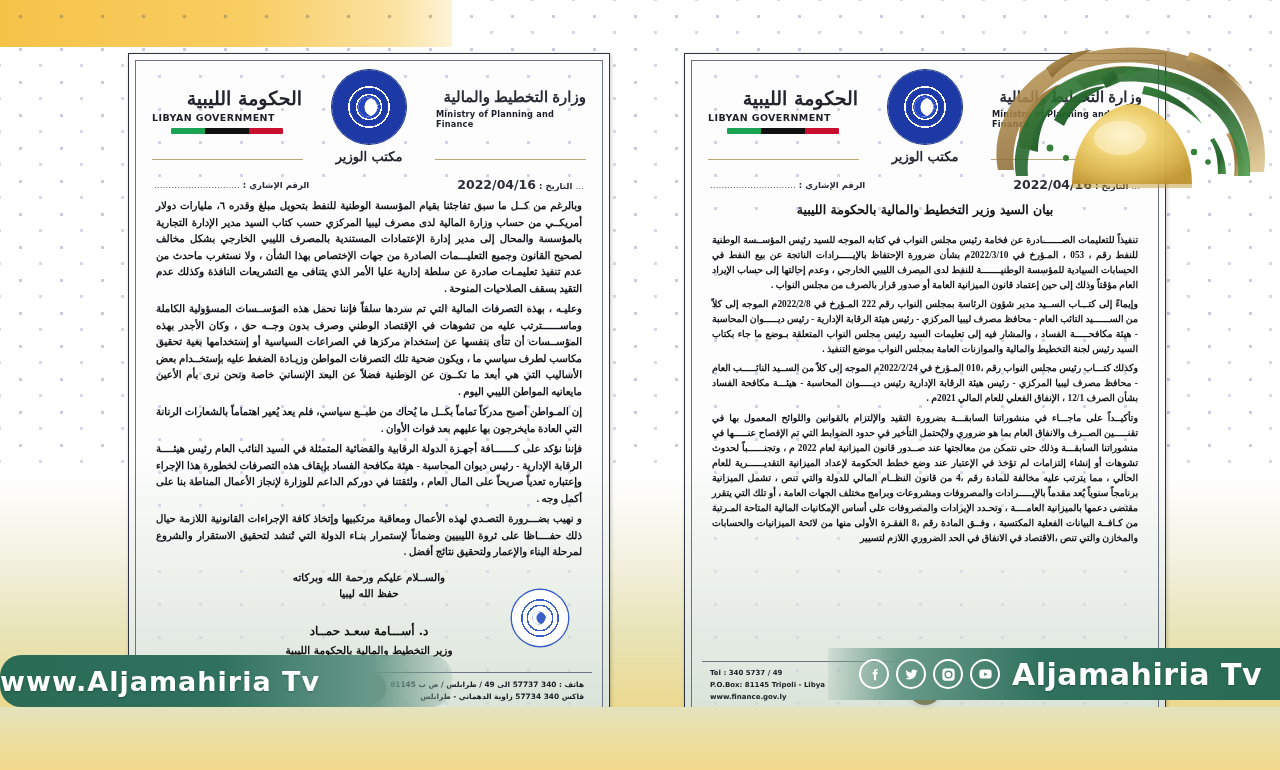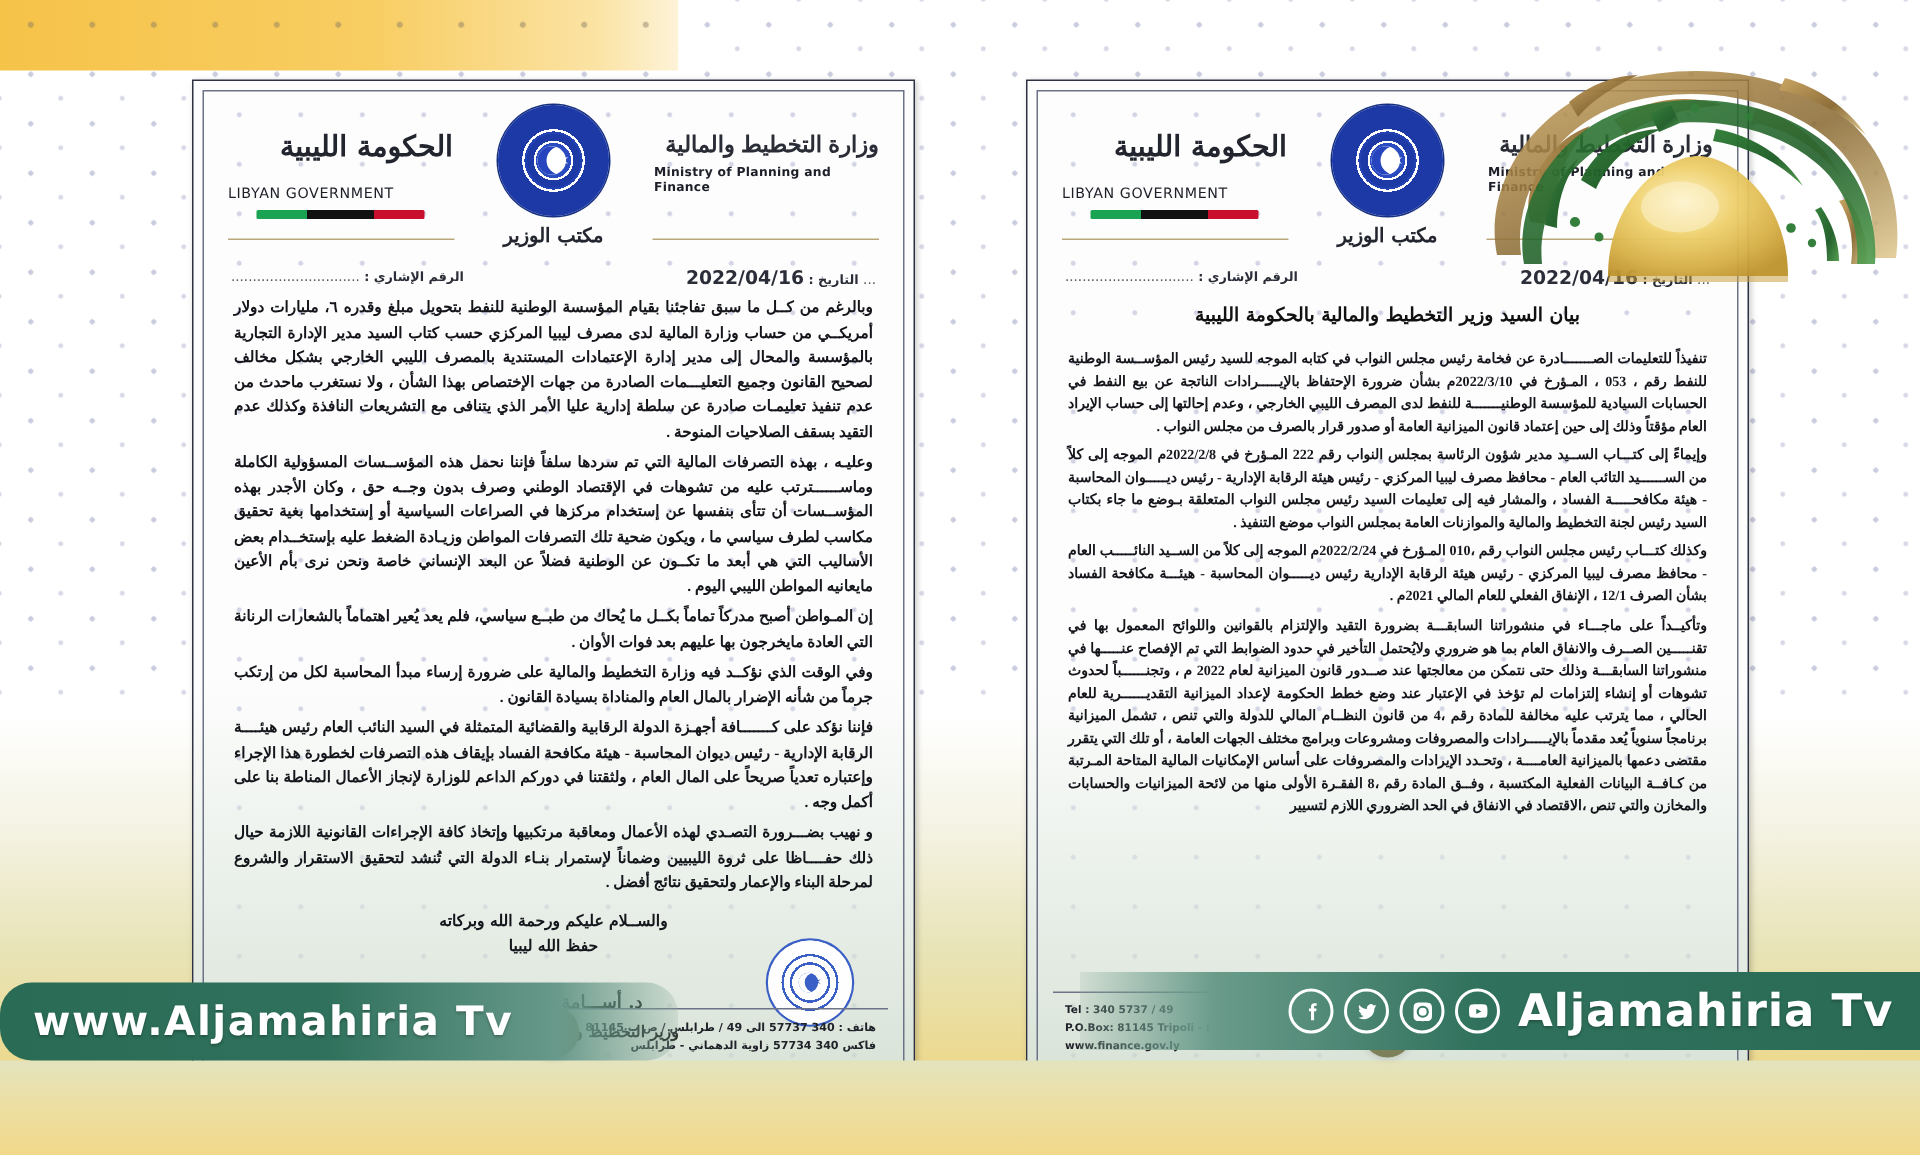--- a/index.html
+++ b/index.html
@@ -104,24 +104,24 @@
     font-family: "DejaVu Serif", serif;
     font-size: 19px;
     color: #22252e;
     letter-spacing: .5px;
     direction: rtl;
     line-height: 1.1;
     font-weight: 700;
   }
   .lh-en {
     font-size: 9.5px;
-    font-weight: 400;
+    font-weight: 700;
     letter-spacing: .4px;
     color: #1c1f28;
-    margin-top: 15px;
+    margin-top: 3px;
   }
   .flagbar {
     width: 112px; height: 6px; margin: 5px auto 0;
     background: linear-gradient(to right,
       #19a352 0 30%, #111 30% 70%, #c8102e 70% 100%);
     border-radius: 1px;
   }
   .lh-min-ar{
     font-family: Liberation Sans, sans-serif;
     font-size: 15px; direction: rtl; color:#2a2d36; font-weight:700;
@@ -278,25 +278,24 @@
   
   .banner{
     position:absolute;
     height: 52px;
     background: linear-gradient(to right, #2a6b56 0%, #2f715c 48%, #68998a 82%, rgba(148,177,160,0.25) 100%);
     display:flex; align-items:center;
     z-index: 8;
   }
   #banner-left{
     left: 0; top: 655px; width: 452px;
-    padding-left: 22px;
     border-radius: 21px;
   }
   #banner-right{
-    right: 0; top: 648px; width: 560px;
+    right: 0; top: 648px; width: 452px;
     background: linear-gradient(to left, #2a6b56 0%, #2f715c 52%, #6a9b8b 84%, rgba(150,179,162,0.22) 100%);
     justify-content: flex-end;
     padding-right: 18px;
     gap: 12px;
   }
   .banner-text{
     color:#ffffff;
     font-family:"DejaVu Sans", sans-serif;
     font-weight: 700;
     letter-spacing: .5px;
@@ -368,21 +367,20 @@
       <div class="meta-item">
         <span class="lbl">الرقم الإشاري :</span>
         <span class="dots">..............................</span>
       </div>
     </div>
 
     <div class="body-text">
       <p>وبالرغم من كــل ما سبق تفاجئنا بقيام المؤسسة الوطنية للنفط بتحويل مبلغ وقدره ٦، مليارات دولار أمريكــي من حساب وزارة المالية لدى مصرف ليبيا المركزي حسب كتاب السيد مدير الإدارة التجارية بالمؤسسة والمحال إلى مدير إدارة الإعتمادات المستندية بالمصرف الليبي الخارجي بشكل مخالف لصحيح القانون وجميع التعليـــمات الصادرة من جهات الإختصاص بهذا الشأن ، ولا نستغرب ماحدث من عدم تنفيذ تعليمـات صادرة عن سلطة إدارية عليا الأمر الذي يتنافى مع التشريعات النافذة وكذلك عدم التقيد بسقف الصلاحيات المنوحة .</p>
       <p>وعليـه ، بهذه التصرفات المالية التي تم سردها سلفاً فإننا نحمل هذه المؤســسات المسؤولية الكاملة وماســــــترتب عليه من تشوهات في الإقتصاد الوطني وصرف بدون وجــه حق ، وكان الأجدر بهذه المؤســسات أن تتأى بنفسها عن إستخدام مركزها في الصراعات السياسية أو إستخدامها بغية تحقيق مكاسب لطرف سياسي ما ، ويكون ضحية تلك التصرفات المواطن وزيـادة الضغط عليه بإستخــدام بعض الأساليب التي هي أبعد ما تكــون عن الوطنية فضلاً عن البعد الإنساني خاصة ونحن نرى بأم الأعين مايعانيه المواطن الليبي اليوم .</p>
       <p>إن المـواطن أصبح مدركاً تماماً بكــل ما يُحاك من طبــع سياسي، فلم يعد يُعير اهتماماً بالشعارات الرنانة التي العادة مايخرجون بها عليهم بعد فوات الأوان .</p>
-      <p>وفي الوقت الذي نؤكــد فيه وزارة التخطيط والمالية على ضرورة إرساء مبدأ المحاسبة لكل من إرتكب جرماً من شأنه الإضرار بالمال العام والمناداة بسيادة القانون .</p>
       <p>فإننا نؤكد على كـــــــافة أجهـزة الدولة الرقابية والقضائية المتمثلة في السيد النائب العام رئيس هيئــــة الرقابة الإدارية - رئيس ديوان المحاسبة - هيئة مكافحة الفساد بإيقاف هذه التصرفات لخطورة هذا الإجراء وإعتباره تعدياً صريحاً على المال العام ، ولثقتنا في دوركم الداعم للوزارة لإنجاز الأعمال المناطة بنا على أكمل وجه .</p>
       <p>و نهيب بضـــرورة التصـدي لهذه الأعمال ومعاقبة مرتكبيها وإتخاذ كافة الإجراءات القانونية اللازمة حيال ذلك حفــــاظا على ثروة الليبيين وضماناً لإستمرار بنـاء الدولة التي تُنشد لتحقيق الاستقرار والشروع لمرحلة البناء والإعمار ولتحقيق نتائج أفضل .</p>
     </div>
 
     <div class="closing">
       <div>والســلام عليكم ورحمة الله وبركاته</div>
       <div>حفظ الله ليبيا</div>
     </div>
 
     <div class="sign-row">

